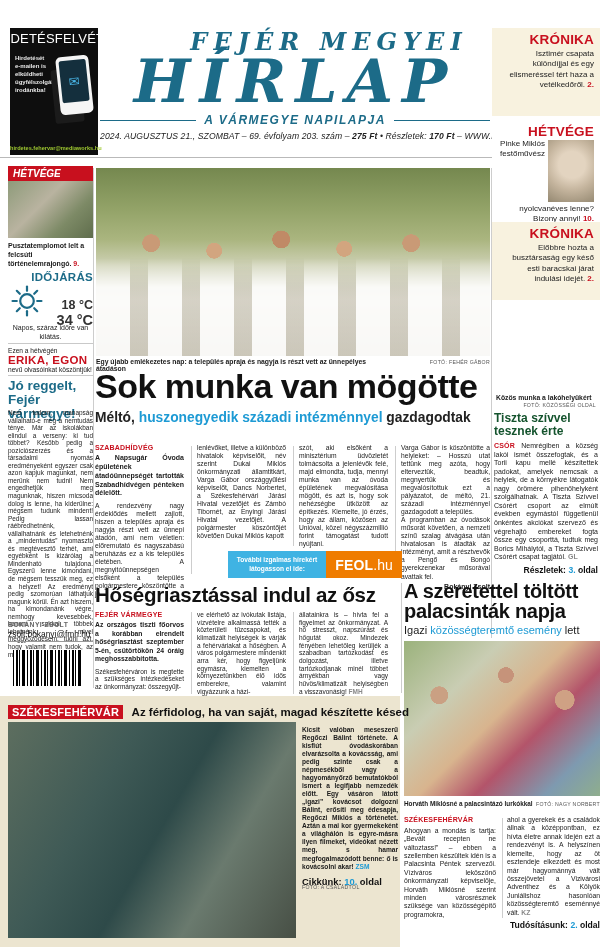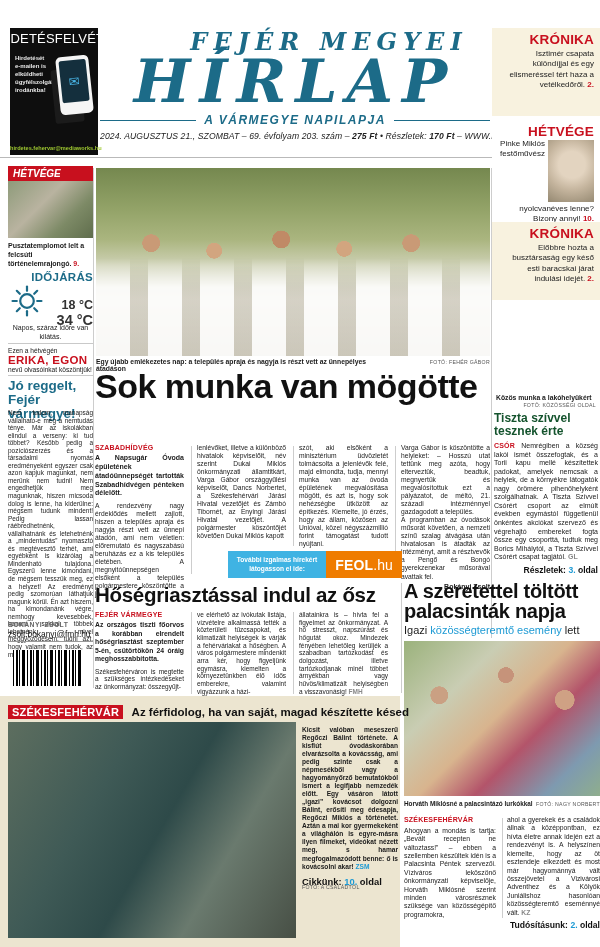--- a/index.html
+++ b/index.html
@@ -213,20 +213,21 @@
   <div class="abs vr" style="left:395px;top:446px;height:128px;"></div>
   <div class="abs vr" style="left:191px;top:612px;height:82px;"></div>
   <div class="abs vr" style="left:293px;top:612px;height:82px;"></div>
   <div class="abs vr" style="left:401px;top:583px;height:110px;"></div>
   <div class="abs vr" style="left:502px;top:818px;height:100px;"></div>
 
   <div class="abs ph ph-main" style="left:96px;top:168px;width:394px;height:188px;"></div>
   <div class="abs caption lead-cap">Egy újabb emlékezetes nap: a település apraja és nagyja is részt vett az ünnepélyes átadáson</div>
   <div class="abs credit lead-credit">Fotó: Fehér Gábor</div>
   <div class="abs headline">Sok munka van mögötte</div>
+  <div class="abs subhead"><span>Méltó, </span><span class="blue">huszonegyedik századi intézménnyel</span><span> gazdagodtak</span></div>
 
   <div class="abs col just" style="left:95px;top:444px;">
     <div class="kick">SZABADHÍDVÉG</div>
     <div class="lede">A Napsugár Óvoda épületének átadóünnepségét tartották Szabadhídvégen pénteken délelőtt.</div>
     <span>A rendezvény nagy érdeklődés mellett zajlott, hiszen a település apraja és nagyja részt vett az ünnepi átadón, ami nem véletlen: előremutató és nagyszabású beruházás ez a kis település életében. A megnyitóünnepségen elsőként a település polgármestere köszöntötte a je-</span>
   </div>
   <div class="abs col just" style="left:197px;top:444px;"><span>lenlévőket, illetve a különböző hivatalok képviselőit, név szerint Dukai Miklós önkormányzati államtitkárt, Varga Gábor országgyűlési képviselőt, Dancs Norbertet, a Székesfehérvári Járási Hivatal vezetőjét és Zámbó Tibornét, az Enyingi Járási Hivatal vezetőjét. A polgármester köszöntőjét követően Dukai Miklós kapott</span></div>
   <div class="abs col just" style="left:299px;top:444px;"><span>szót, aki elsőként a minisztérium üdvözletét tolmácsolta a jelenlévők felé, majd elmondta, tudja, mennyi munka van az óvoda épületének megvalósítása mögött, és azt is, hogy sok nehézségbe ütközött az építkezés. Kiemelte, jó érzés, hogy az állam, közösen az Unióval, közel négyszázmillió forint támogatást tudott nyújtani.</span></div>
   <div class="abs col just" style="left:401px;top:444px;">
     <span>Varga Gábor is köszöntötte a helyieket: – Hosszú utat tettünk meg azóta, hogy elterveztük, beadtuk, megnyertük és megvalósítottuk ezt a pályázatot, de méltó, 21. századi intézménnyel gazdagodott a település.</span><br>

